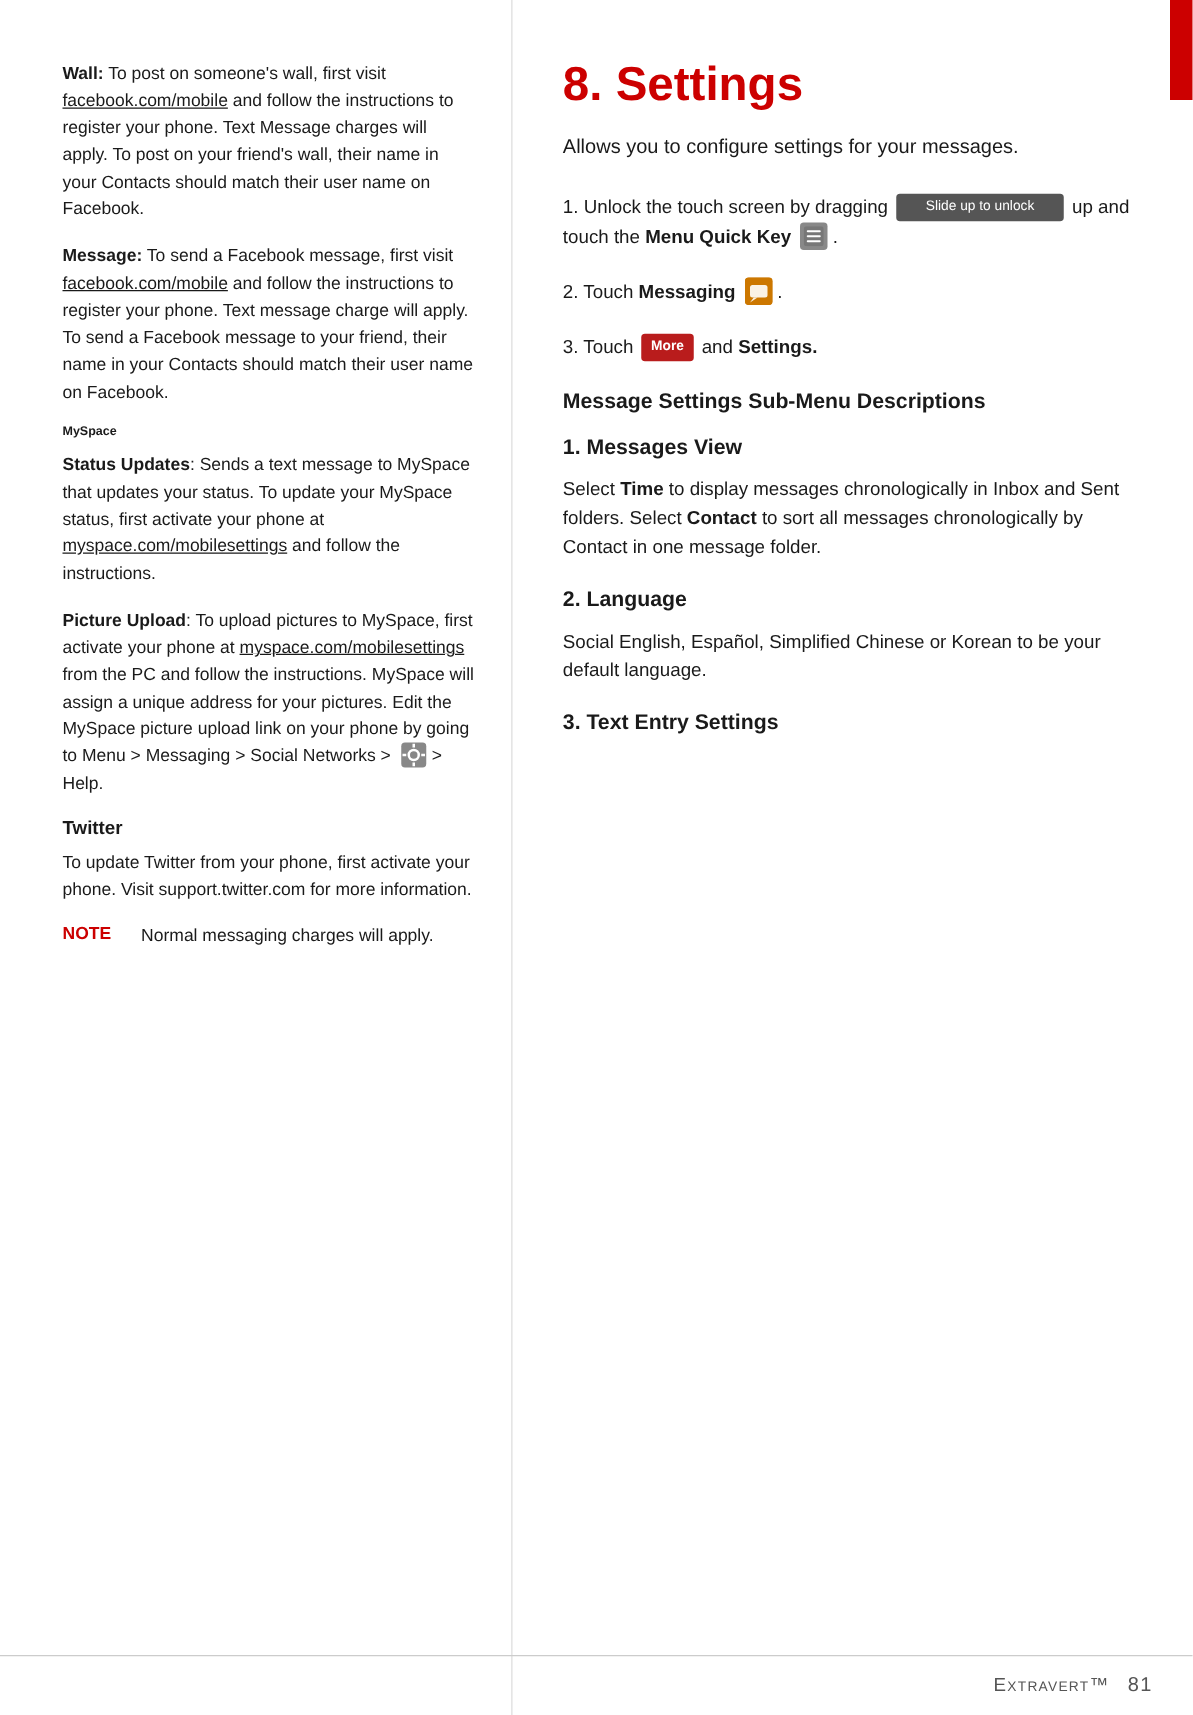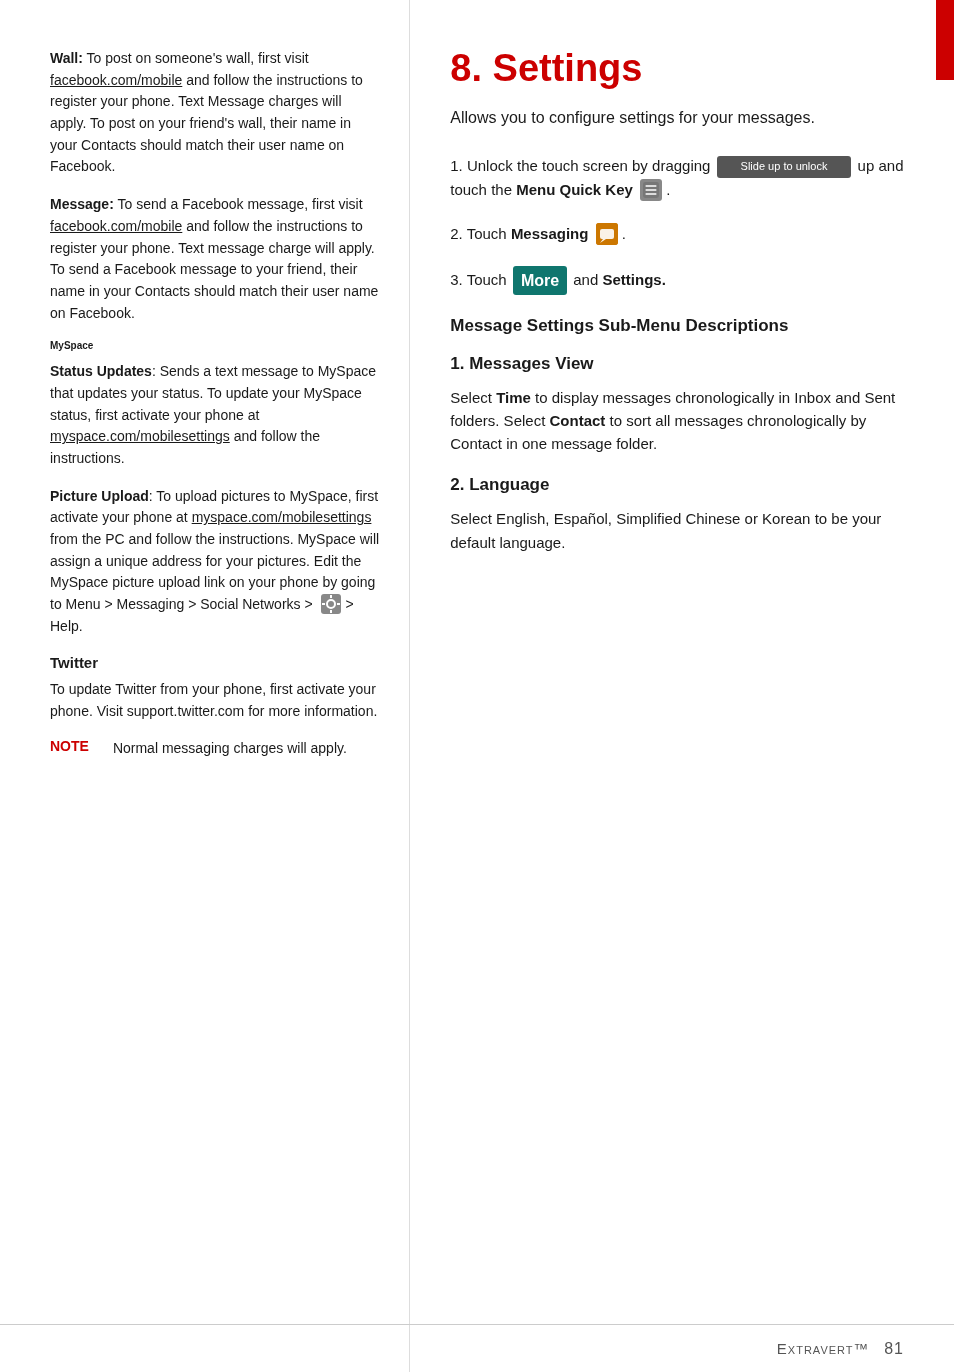--- a/index.html
+++ b/index.html
@@ -124,23 +124,23 @@
       font-size: 11px;
       padding: 2px 24px;
       border-radius: 3px;
       vertical-align: middle;
       margin: 0 2px;
     }
 
     
     .more-badge {
       display: inline-block;
-      background: #0f766e;
+      background: #b91c1c;
       color: #fff;
-      font-size: 16px;
+      font-size: 11px;
       font-weight: bold;
       padding: 2px 8px;
       border-radius: 3px;
       vertical-align: middle;
       margin: 0 2px;
     }
 
     
     .icon-messaging {
       display: inline-block;
@@ -208,21 +208,21 @@
     .footer {
       position: absolute;
       bottom: 0;
       left: 0;
       right: 0;
       height: 48px;
       border-top: 1px solid #ccc;
       display: flex;
       align-items: center;
       justify-content: flex-end;
-      padding: 0 50px;
+      padding: 0 32px;
     }
 
     .footer-text {
       font-size: 14px;
       letter-spacing: 1px;
       color: #555;
     }
 
     .footer-text .small-caps {
       font-variant: small-caps;
@@ -366,24 +366,25 @@
         <span>Select</span>
         <span class="bold">Time</span>
         <span>to display messages chronologically in Inbox and Sent folders. Select</span>
         <span class="bold">Contact</span>
         <span>to sort all messages chronologically by Contact in one message folder.</span>
       </p>
     </div>
 
     <div class="sub-section">
       <h3 class="sub-section-title">2. Language</h3>
-      <p class="sub-section-text">Select English, Español, Simplified Chinese or Korean to be your default language.</p>
+      <p class="sub-section-text">Social English, Español, Simplified Chinese or Korean to be your default language.</p>
     </div>
 
     <div class="sub-section">
+      <h3 class="sub-section-title">3. Text Entry Settings</h3>
     </div>
 
   </div>
 
   <div class="footer">
     <span class="footer-text">
       <span class="small-caps">Extravert™</span>&nbsp;&nbsp;&nbsp;<span class="page-num">81</span>
     </span>
   </div>
 

